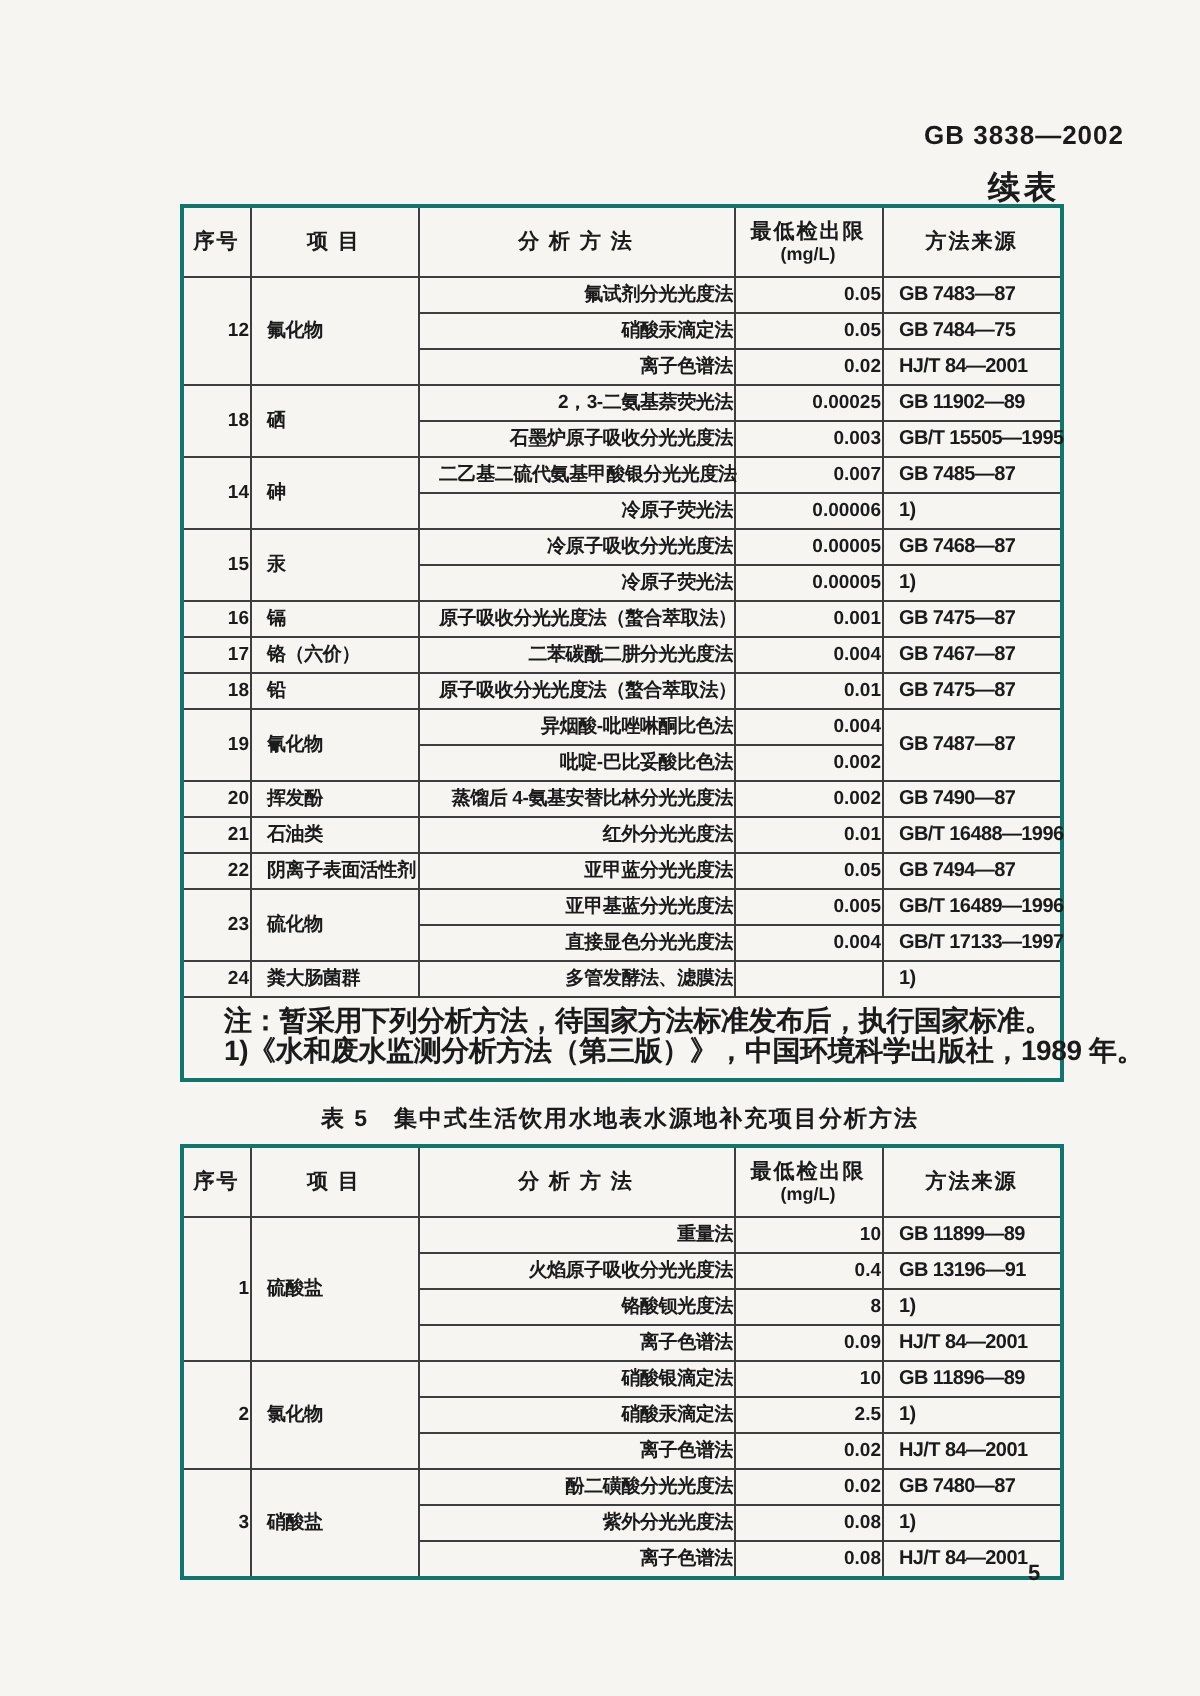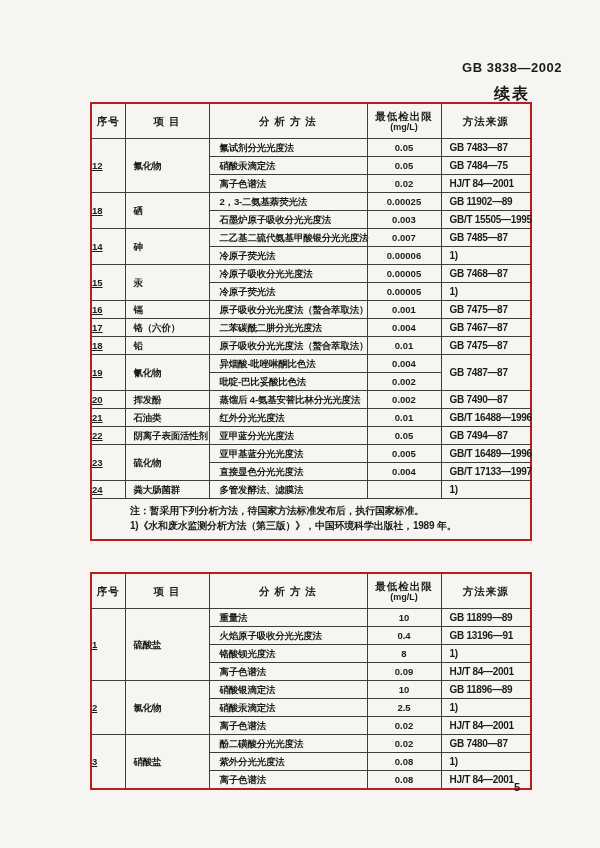--- a/index.html
+++ b/index.html
@@ -18,45 +18,45 @@
   }
   .continued{
     position:absolute;top:84px;right:70px;
     font-size:16px;font-weight:bold;letter-spacing:2px;
   }
   table.std{
     border-collapse:collapse;
     table-layout:fixed;
     width:440px;
     background:transparent;
-    border:2px solid #b91c1c;
+    border:2px solid #0f766e;
   }
   #table4{position:absolute;left:90px;top:102px;}
   #table5{position:absolute;left:90px;top:572px;}
   .std th,.std td{
     border:1px solid #3e3e3e;
     font-weight:bold;
     padding:0;
     overflow:visible;
     white-space:nowrap;
   }
   .std th{
     height:34px;font-size:10.5px;text-align:center;
     letter-spacing:1px;line-height:12px;
   }
   .std th .sub{display:block;font-size:9px;letter-spacing:0;line-height:11px;font-weight:bold;}
   .std td{height:17px;font-size:9.5px;letter-spacing:-0.2px;line-height:17px;}
-  td.c-no{text-align:left;letter-spacing:0;text-decoration:underline;}
+  td.c-no{text-align:right;letter-spacing:0;}
   td.c-item{padding-left:8px;}
-  td.c-method{padding-left:10px;}
-  td.c-limit{text-align:center;letter-spacing:0;}
+  td.c-method{padding-left:10px;text-align:right;}
+  td.c-limit{text-align:right;letter-spacing:0;}
   td.c-source{padding-left:8px;font-size:10px;letter-spacing:-0.3px;}
   td.notes-cell{
-    height:auto;padding:4px 8px 6px 38px;
-    font-size:10px;line-height:15px;white-space:normal;
+    height:auto;padding:4px 8px 6px 20px;
+    font-size:14px;line-height:15px;white-space:normal;
   }
   td.notes-cell .note-line{white-space:nowrap;}
   .t5-title{
     position:absolute;left:90px;top:552px;width:440px;
     text-align:center;font-size:11.5px;font-weight:bold;letter-spacing:1px;
   }
   .page-num{
     position:absolute;left:514px;top:781px;
     font-size:11px;font-weight:bold;
   }
@@ -217,20 +217,21 @@
         </tr>
         <tr>
           <td colspan="5" class="notes-cell">
             <div class="note-line">注：暂采用下列分析方法，待国家方法标准发布后，执行国家标准。</div>
             <div class="note-line">1)《水和废水监测分析方法（第三版）》，中国环境科学出版社，1989 年。</div>
           </td>
         </tr>
       </tbody>
   </table>
 
+  <div class="t5-title">表 5　集中式生活饮用水地表水源地补充项目分析方法</div>
 
   <table class="std" id="table5">
     <colgroup>
       <col style="width:34px">
         <col style="width:84px">
         <col style="width:158px">
       <col style="width:74px">
         <col style="width:90px">
     </colgroup>
     <thead>

